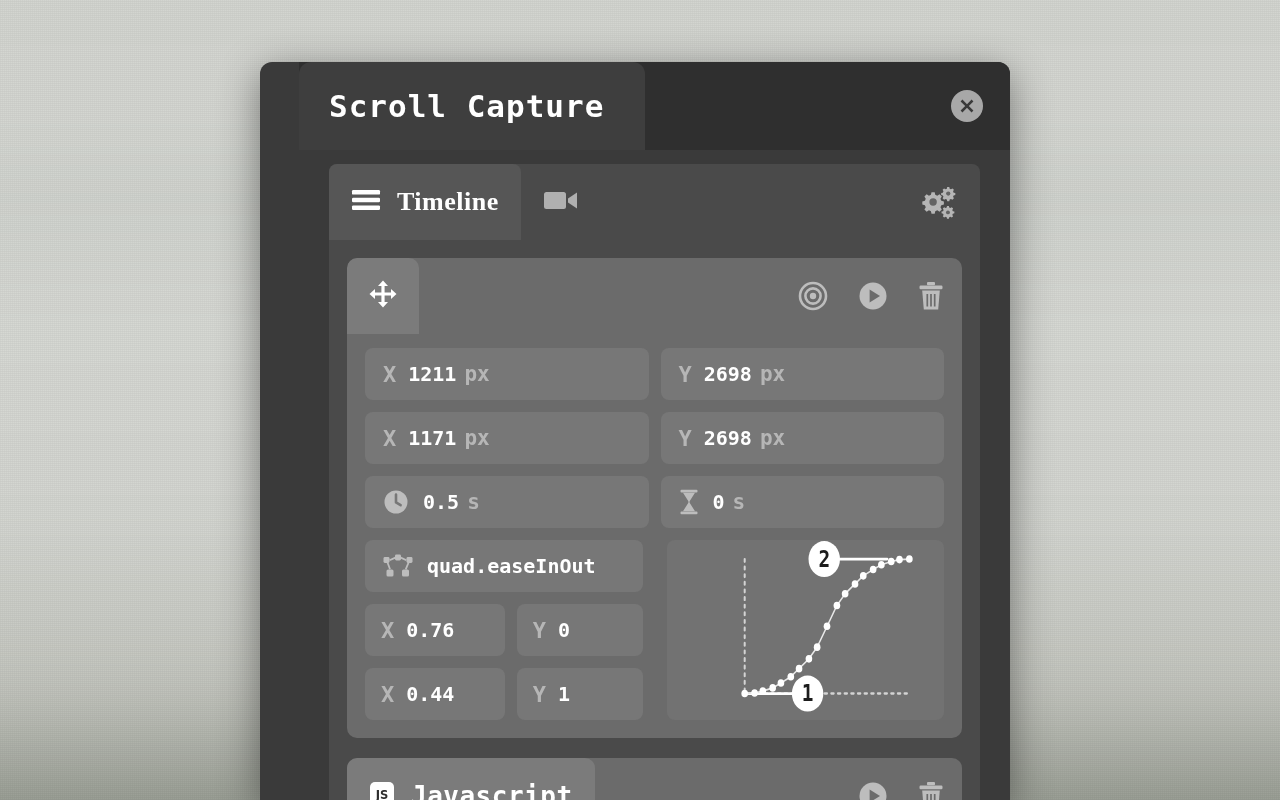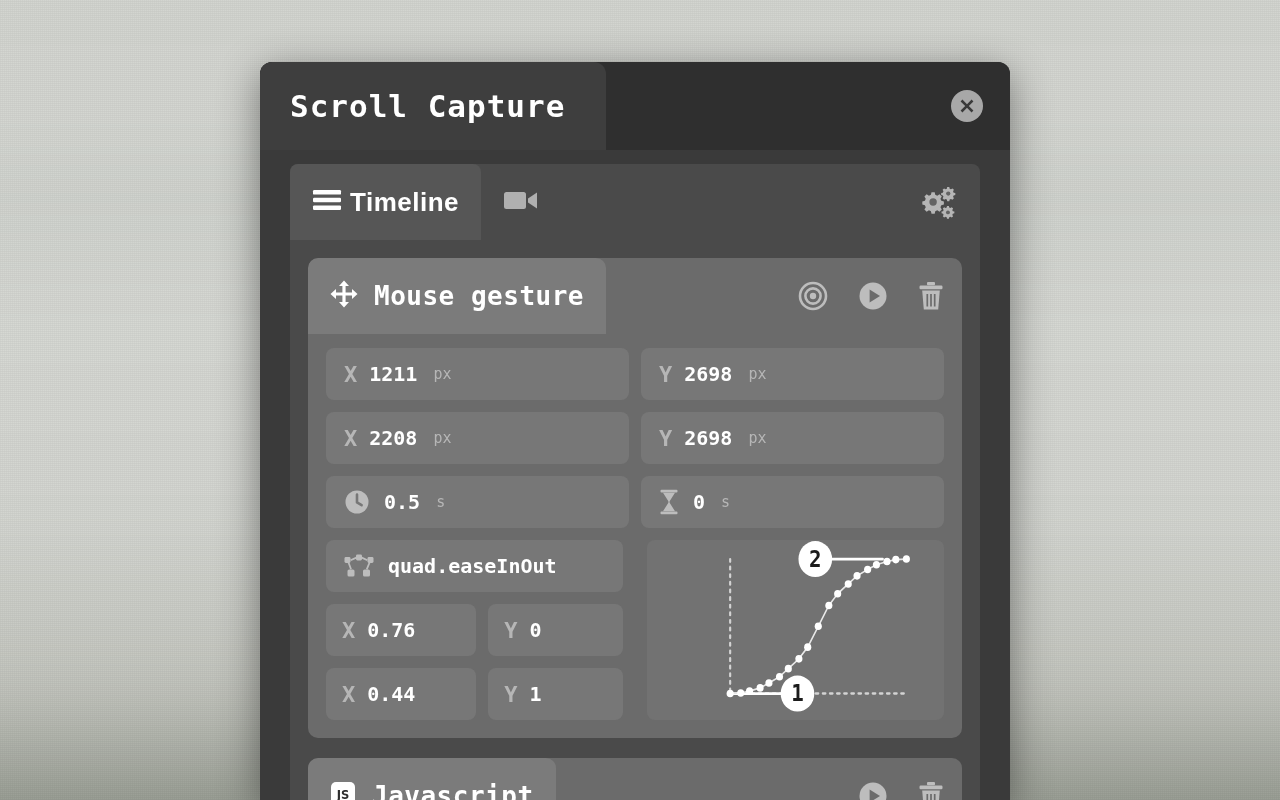--- a/index.html
+++ b/index.html
@@ -54,20 +54,21 @@
   #window {
     position: absolute;
     left: 260px; top: 62px;
     width: 750px; height: 738px;
     background: #3a3a3a;
     border-radius: 12px 12px 0 0;
     box-shadow: 0 10px 40px rgba(0,0,0,.45);
     overflow: hidden;
     display: flex;
     flex-direction: column;
+    padding-left: 39px;
   }
 
   
   #titlebar {
     position: relative;
     height: 88px;
     background: #2f2f2f;
     flex: none;
   }
   #title-tab {
@@ -109,22 +110,22 @@
   .tab {
     height: 76px;
     display: flex; align-items: center;
     padding: 0 22px;
     cursor: pointer;
     border-radius: 8px 8px 0 0;
   }
   .tab.active { background: #565656; }
   .tab-label {
     color: #fff; font-size: 26px; font-weight: 700;
-    margin-left: 8px; letter-spacing: .5px;
-    font-family: Liberation Sans, sans-serif;
+    margin-left: 16px; letter-spacing: .5px;
+    font-family: Liberation Serif, serif;
   }
   #tabstrip .spacer { flex: 1 1 auto; }
   #gear-button { padding: 0 22px; cursor: pointer; display:flex; align-items:center; }
 
   
   #body {
     flex: 1 1 auto;
     margin: 0 30px;
     background: #4a4a4a;
     border-radius: 0 0 0 0;
@@ -181,22 +182,22 @@
   .field .flabel {
     color: #b6b6b6; font-size: 22px; font-weight: 700;
     margin-right: 12px;
     font-family: "DejaVu Sans Mono", monospace;
   }
   .field .fvalue {
     color: #ffffff; font-size: 20px; font-weight: 700;
     font-family: "DejaVu Sans Mono", monospace;
   }
   .field .funit {
-    color: #b6b6b6; font-size: 15px; font-weight: 400;
-    margin-left: 16px;
+    color: #b6b6b6; font-size: 21px; font-weight: 700;
+    margin-left: 8px;
     font-family: "DejaVu Sans Mono", monospace;
   }
   .field .ficon { margin-right: 14px; display: flex; align-items: center; }
 
   
   .easing-wrap { display: flex; gap: 24px; }
   .easing-left { flex: 1 1 0; min-width: 0; }
   .easing-right {
     flex: 1 1 0;
     background: #727272;
@@ -281,21 +282,20 @@
 
       <div class="card-head">
         <div class="card-head-tab">
           <span>
             <svg width="28" height="28" viewBox="0 0 28 28" aria-hidden="true">
               <g fill="#ffffff">
                 <path d="M14 0.5 L19 6 L15.6 6 L15.6 12.4 L22 12.4 L22 9 L27.5 14 L22 19 L22 15.6 L15.6 15.6 L15.6 22 L19 22 L14 27.5 L9 22 L12.4 22 L12.4 15.6 L6 15.6 L6 19 L0.5 14 L6 9 L6 12.4 L12.4 12.4 L12.4 6 L9 6 Z"></path>
               </g>
             </svg>
           </span>
-          <span class="card-title">Mouse gesture</span>
         </div>
 
         <div class="card-actions">
           <span class="icon-btn" title="Pick target">
             <svg width="30" height="30" viewBox="0 0 30 30" aria-hidden="true">
               <circle cx="15" cy="15" r="13" fill="none" stroke="#bdbdbd" stroke-width="2.6"></circle>
               <circle cx="15" cy="15" r="7.6" fill="none" stroke="#bdbdbd" stroke-width="2.6"></circle>
               <circle cx="15" cy="15" r="3.2" fill="#bdbdbd"></circle>
             </svg>
           </span>
@@ -333,21 +333,21 @@
           <div class="field">
             <span class="flabel">Y</span>
             <span class="fvalue">2698</span>
             <span class="funit">px</span>
           </div>
         </div>
 
         <div class="row">
           <div class="field">
             <span class="flabel">X</span>
-            <span class="fvalue">2208</span>
+            <span class="fvalue">1171</span>
             <span class="funit">px</span>
           </div>
           <div class="field">
             <span class="flabel">Y</span>
             <span class="fvalue">2698</span>
             <span class="funit">px</span>
           </div>
         </div>
 
         <div class="row">

